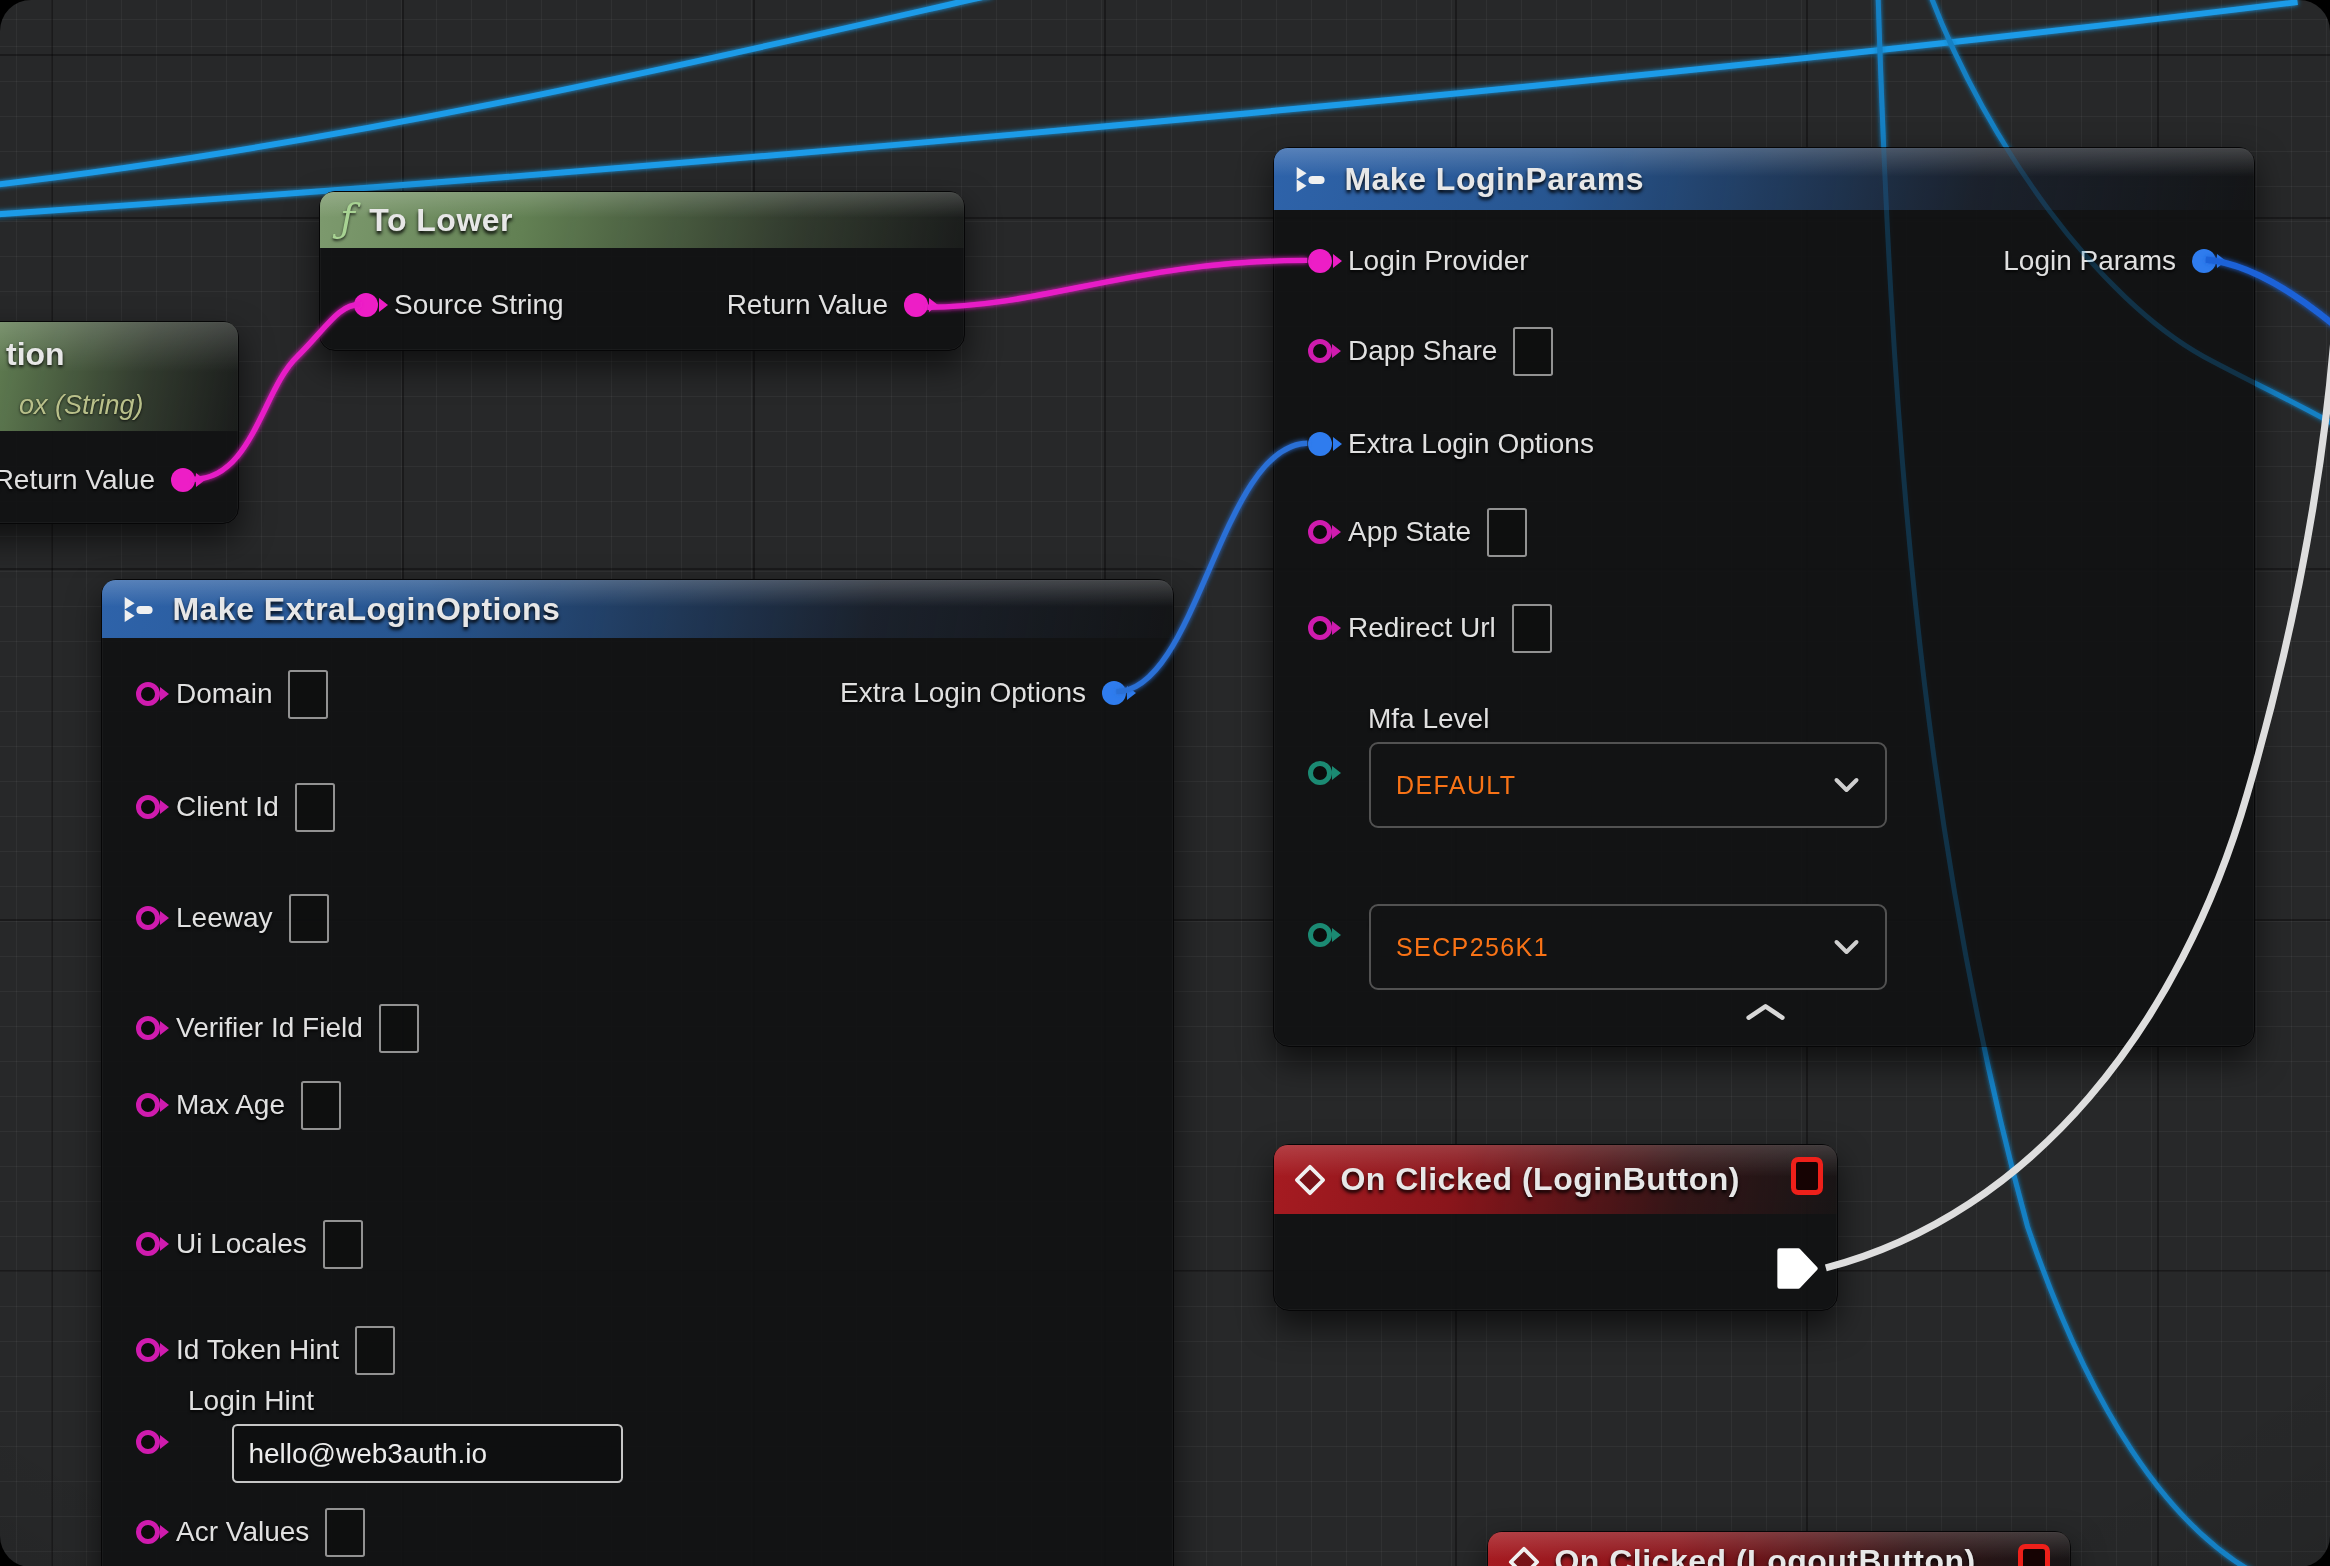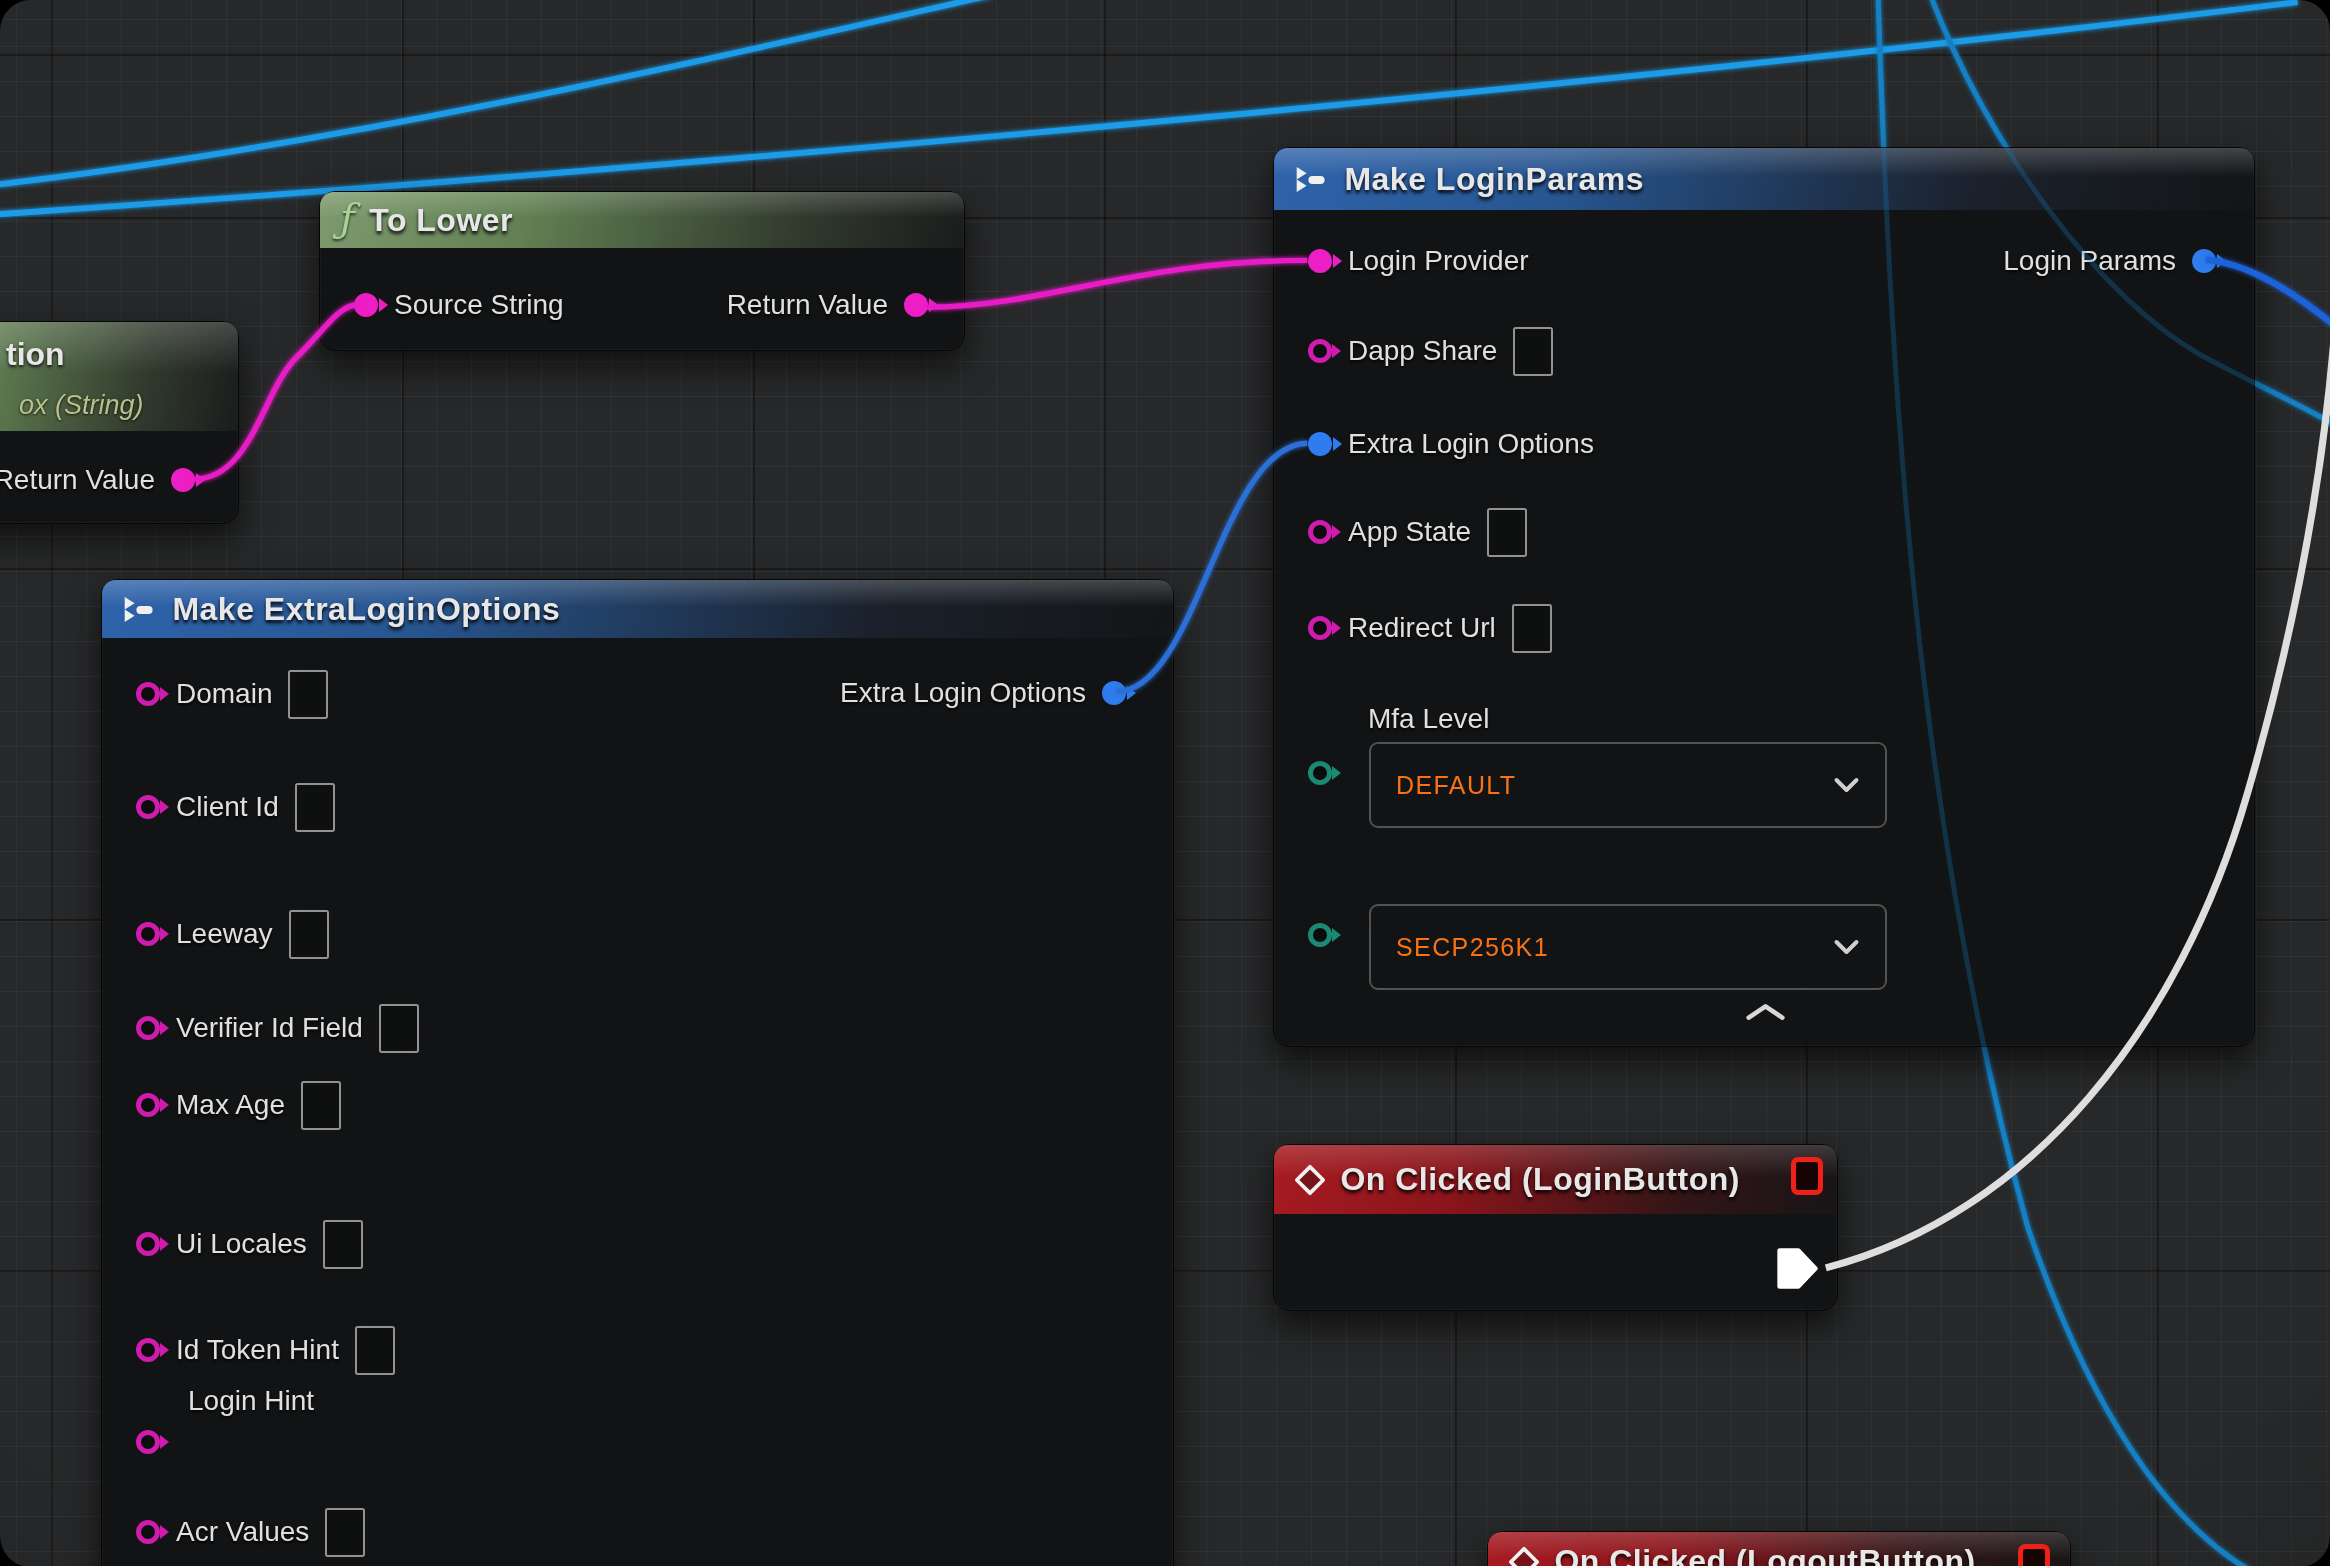--- a/index.html
+++ b/index.html
@@ -130,21 +130,21 @@
     <div class="prow" style="top:114px;">
       <span class="pin pinkh hollow"></span>
       <span class="plabel">Domain</span>
       <span class="chk"></span>
     </div>
     <div class="prow" style="top:227px;">
       <span class="pin pinkh hollow"></span>
       <span class="plabel">Client Id</span>
       <span class="chk"></span>
     </div>
-    <div class="prow" style="top:354px;">
+    <div class="prow" style="top:338px;">
       <span class="pin pinkh hollow"></span>
       <span class="plabel">Leeway</span>
       <span class="chk"></span>
     </div>
     <div class="prow" style="top:448px;">
       <span class="pin pinkh hollow"></span>
       <span class="plabel">Verifier Id Field</span>
       <span class="chk"></span>
     </div>
     <div class="prow" style="top:525px;">
@@ -159,20 +159,21 @@
     </div>
     <div class="prow" style="top:770px;">
       <span class="pin pinkh hollow"></span>
       <span class="plabel">Id Token Hint</span>
       <span class="chk"></span>
     </div>
     <div class="sublabel" style="left:86px;top:821px;">Login Hint</div>
     <div class="prow" style="top:862px;">
       <span class="pin pinkh hollow"></span>
     </div>
+    <div class="tinput" style="left:130px;top:844px;width:391px;height:59px;">hello@web3auth.io</div>
     <div class="prow" style="top:952px;">
       <span class="pin pinkh hollow"></span>
       <span class="plabel">Acr Values</span>
       <span class="chk"></span>
     </div>
   </div>
 
   <div class="node" style="left:1273px;top:147px;width:982px;height:900px;">
     <div class="nhead blue" style="height:62px;">
       <svg width="36" height="29" viewBox="0 0 40 32">

